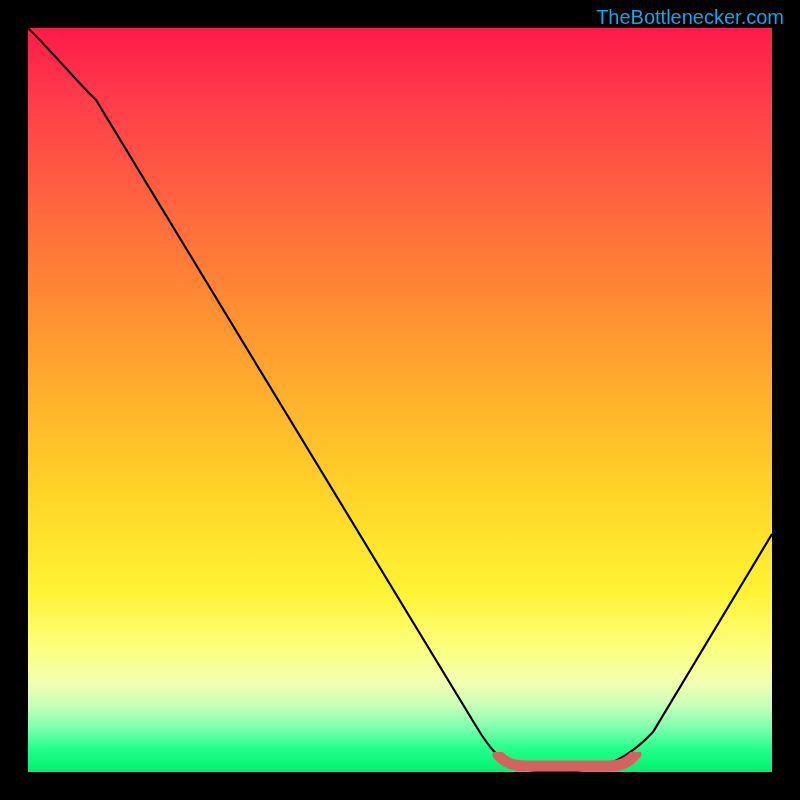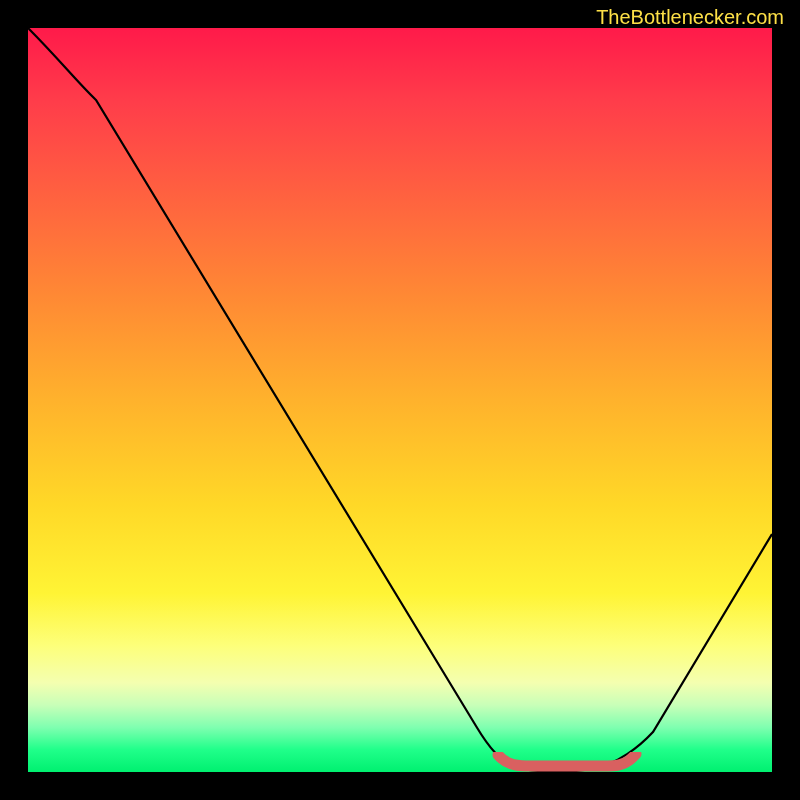--- a/index.html
+++ b/index.html
@@ -1,21 +1,21 @@
 <!DOCTYPE html>
 <html><head>
 <meta charset="utf-8">
 <style>
   * { margin: 0; padding: 0; box-sizing: border-box; }
   body { width: 800px; height: 800px; background: #000; position: relative; font-family: Arial, sans-serif; }
   .watermark {
     position: absolute;
     top: 6px;
     right: 16px;
-    color: #fde047;
+    color: #0ea5e9;
     font-size: 20px;
     z-index: 10;
   }
   .frame {
     position: absolute;
     top: 28px;
     left: 28px;
     width: 744px;
     height: 744px;
     overflow: hidden;

